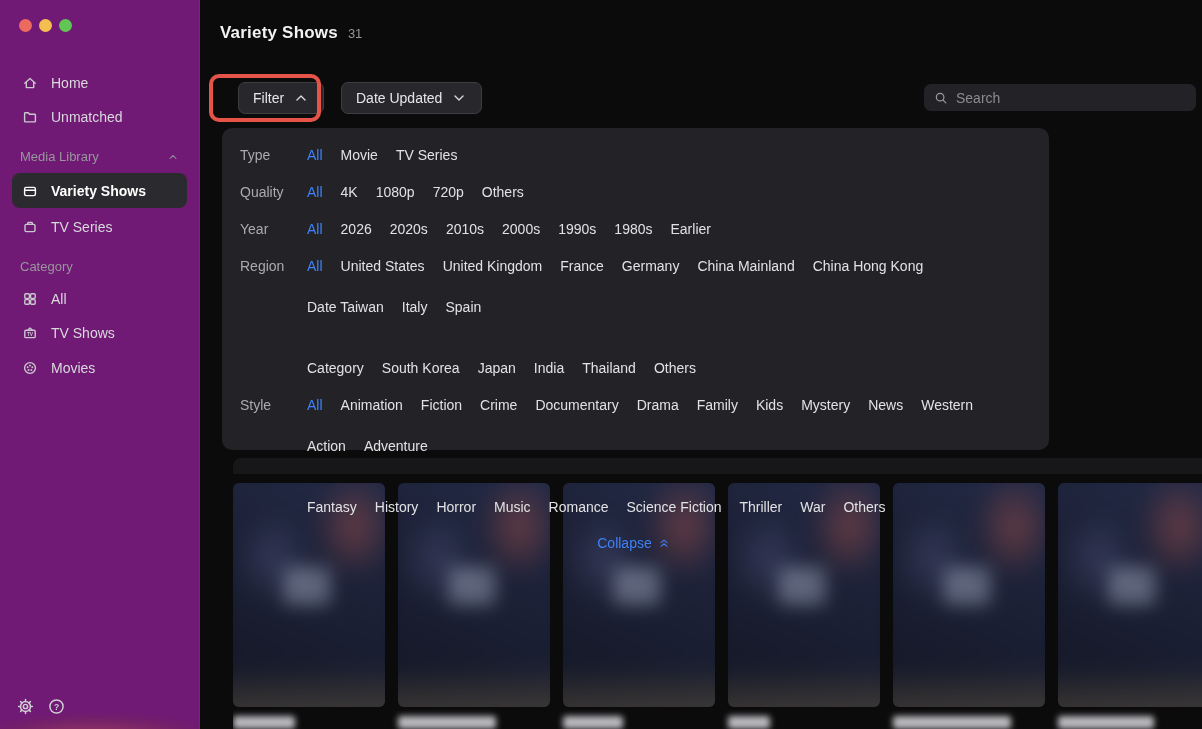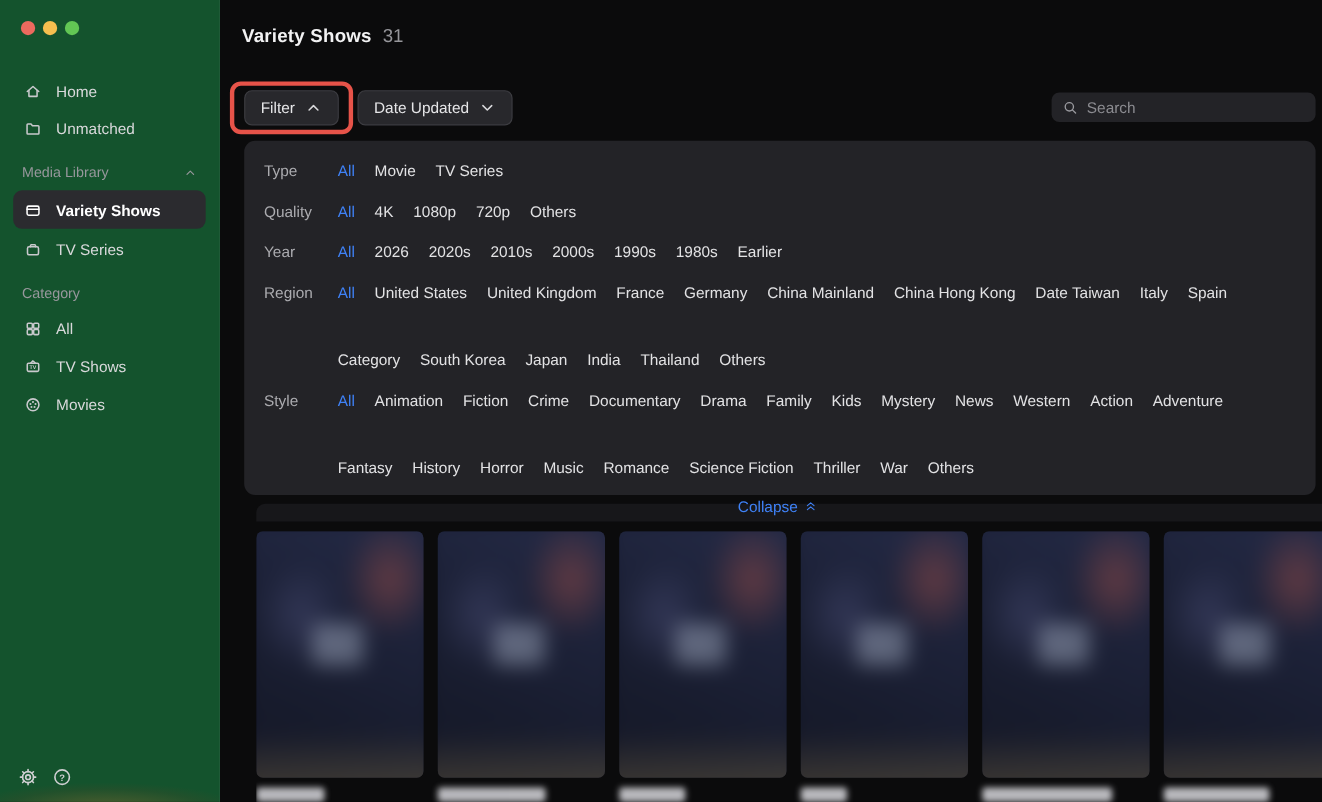--- a/index.html
+++ b/index.html
@@ -2,21 +2,21 @@
 <html><head>
 <meta charset="utf-8">
 <style>
   * { margin:0; padding:0; box-sizing:border-box; }
   html,body { background:#000; }
   body { font-family:"Liberation Sans", sans-serif; }
   .app { position:relative; width:1202px; height:729px; background:#0b0b0c; overflow:hidden; }
 
   
   .sidebar { position:absolute; left:0; top:0; width:200px; height:100%;
-             background:#14532d; border-right:1px solid rgba(255,255,255,.05); }
+             background:#701a75; border-right:1px solid rgba(255,255,255,.05); }
   .sidebar::after { content:""; position:absolute; left:0; right:0; bottom:0; height:30px;
              background:radial-gradient(150px 28px at 48% 118%, rgba(216,120,48,.30), rgba(130,62,30,.12) 60%, transparent 82%);
              pointer-events:none; }
   .traffic { position:absolute; top:19px; left:19px; display:flex; gap:7px; }
   .tl { width:13px; height:13px; border-radius:50%; cursor:pointer; }
   .tl.red { background:#ec6a5e; } .tl.yel { background:#f5bf4f; } .tl.grn { background:#62c654; }
 
   .nav { position:absolute; top:64px; left:0; right:0; }
   .side-item { display:flex; align-items:center; gap:13px; height:32px; margin:2.5px 12px;
                padding:0 10px; border-radius:8px; color:#d9d9db; font-size:14px; cursor:pointer; }
@@ -28,39 +28,39 @@
   .icon svg { width:16px; height:16px; display:block; }
   .icon.sm svg { width:12px; height:12px; }
   .sidebar-footer { position:absolute; bottom:14px; left:17px; display:flex; gap:14px; color:#cfcfd2; }
   .sidebar-footer .icon { cursor:pointer; }
   .sidebar-footer .icon svg { width:17px; height:17px; }
 
   
   .main { position:absolute; left:200px; top:0; width:1002px; height:100%; }
   .title-row { position:absolute; top:23px; left:20px; display:flex; align-items:baseline; gap:10px; }
   .title-row h1 { font-size:17px; font-weight:700; color:#f2f2f3; letter-spacing:.2px; }
-  .count { font-size:17px; color:#96969b; }
+  .count { font-size:13px; color:#96969b; }
 
   .annotation { position:absolute; left:9px; top:74px; width:112px; height:48px;
                 border:4px solid #e65349; border-radius:10px; pointer-events:none; z-index:6; }
   .btn { position:absolute; top:82px; height:32px; display:inline-flex; align-items:center; gap:9px;
          padding:0 14px; background:#28282c; border:1px solid #3d3d42; border-radius:7px;
-         color:#e6e6e8; font-size:14px; font-family:inherit; cursor:pointer; z-index:2; }
+         color:#e6e6e8; font-size:14px; font-family:inherit; cursor:pointer; z-index:2;margin-left:16px; }
   .btn .icon { color:#d9d9db; }
   #filter-btn { left:22px; }
   #sort-btn { left:125px; }
 
-  .search { position:absolute; top:84px; right:6px; width:240px; height:27px; background:#232327;
+  .search { position:absolute; top:84px; right:6px; width:272px; height:27px; background:#232327;
             border-radius:7px; display:flex; align-items:center; gap:8px; padding:0 10px; color:#9a9a9f; }
   .search input { flex:1; background:transparent; border:none; outline:none; color:#e6e6e8;
                   font-size:14px; font-family:inherit; }
   .search input::placeholder { color:#8b8b90; }
   .search .icon svg { width:14px; height:14px; }
 
-  .panel { position:absolute; left:22px; top:128px; width:974px; height:322px; background:#232327;
+  .panel { position:absolute; left:22px; top:128px; width:827px; height:322px; background:#232327;
            border-radius:10px; padding:17px 46px 12px 18px; display:flex; flex-direction:column; z-index:1; }
   .f-row { display:flex; margin-bottom:16px; font-size:14px; line-height:21px; }
   .f-label { width:56px; flex:none; color:#ababaf; margin-right:11px; }
   .f-opts { display:flex; flex-wrap:wrap; column-gap:18px; row-gap:20px; color:#e2e2e4; font-weight:500; }
   .f-opt { cursor:pointer; white-space:nowrap; }
   .f-opt.sel { color:#3f82f7; }
   .f-break { flex-basis:100%; height:0; }
   .collapse-row { margin-top:auto; text-align:center; margin-left:24px; padding-bottom:6px; }
   .collapse-link { color:#3f82f7; font-size:14px; display:inline-flex; align-items:center; gap:6px; cursor:pointer; }
   .collapse-link .icon svg { width:12px; height:12px; }

